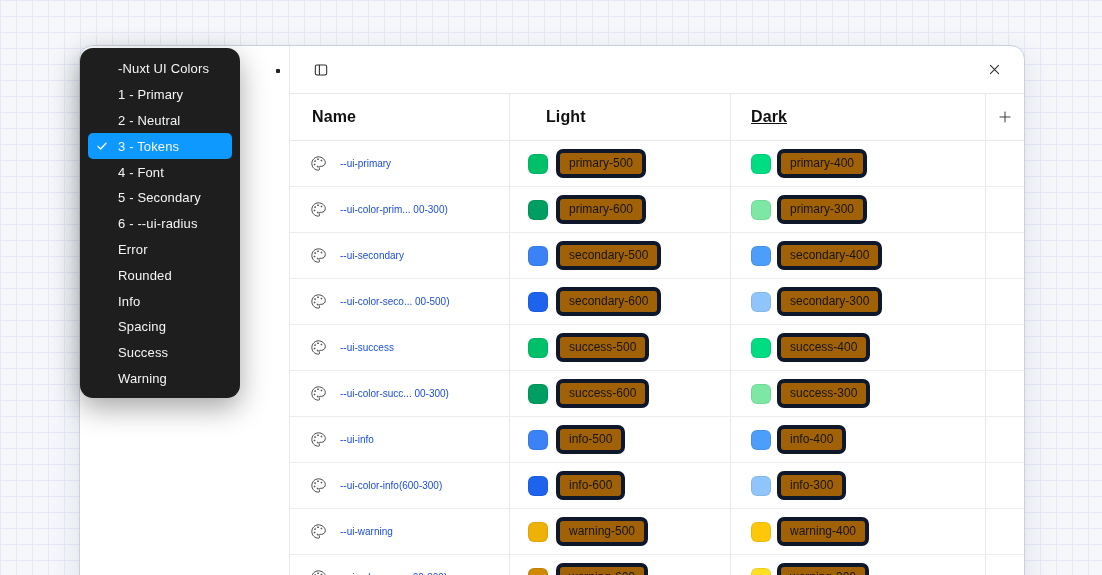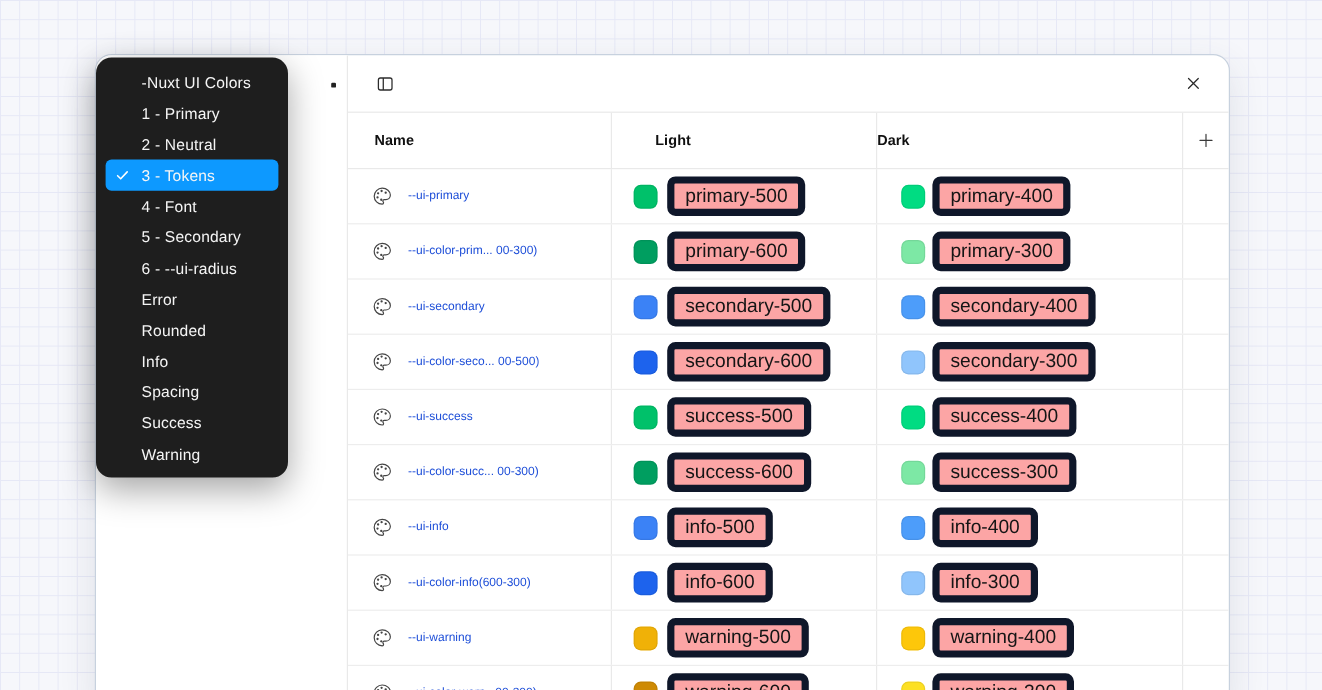--- a/index.html
+++ b/index.html
@@ -27,33 +27,33 @@
   .icon-btn{display:flex;align-items:center;justify-content:center;cursor:pointer;
     background:none;border:none;padding:2px;}
   .table{flex:1;display:flex;flex-direction:column;min-height:0;}
   .thead,.trow{
     display:grid;grid-template-columns:219px 221px 255px 1fr;flex:none;
   }
   .thead{height:46px;border-bottom:1px solid #e9e9e9;}
   .trow{height:45px;border-bottom:1px solid #ededed;}
   .cell{display:flex;align-items:center;min-width:0;}
   .cell + .cell{border-left:1px solid #e9e9e9;}
-  .th{font-size:12px;font-weight:700;color:#101010;letter-spacing:.1px;}
+  .th{font-size:16px;font-weight:700;color:#101010;letter-spacing:.1px;}
   .th.c-name{padding-left:22px;}
   .th.c-light{padding-left:36px;}
-  .th.c-dark{}
+  .th.c-dark{padding-left:20px;text-decoration:underline;}
   .th.c-plus{justify-content:center;}
   .name-cell{padding-left:20px;gap:13px;}
   .vname{font-size:10px;color:#1d4ed8;white-space:nowrap;overflow:hidden;}
   .light-cell{padding-left:18px;gap:8px;}
   .dark-cell{padding-left:20px;gap:6px;}
   .swatch{width:20px;height:20px;border-radius:6px;flex:none;
     box-shadow:inset 0 0 0 1px rgba(0,0,0,.07);}
   .chip{
-    font-size:16px;color:#151515;background:#fca5a5;border:6px solid #0f172a;
+    font-size:12px;color:#151515;background:#a16207;border:4px solid #0f172a;
     border-radius:7px;line-height:21px;padding:0 9px;white-space:nowrap;
   }
   .palette{display:flex;flex:none;color:#454545;}
   
   .menu{
     position:absolute;left:80px;top:48px;width:160px;box-sizing:border-box;
     background:#1e1e1e;border-radius:13px;padding:8px 8px 7px 8px;
     box-shadow:0 10px 28px rgba(0,0,0,.35);z-index:10;
   }
   .menu-item{

